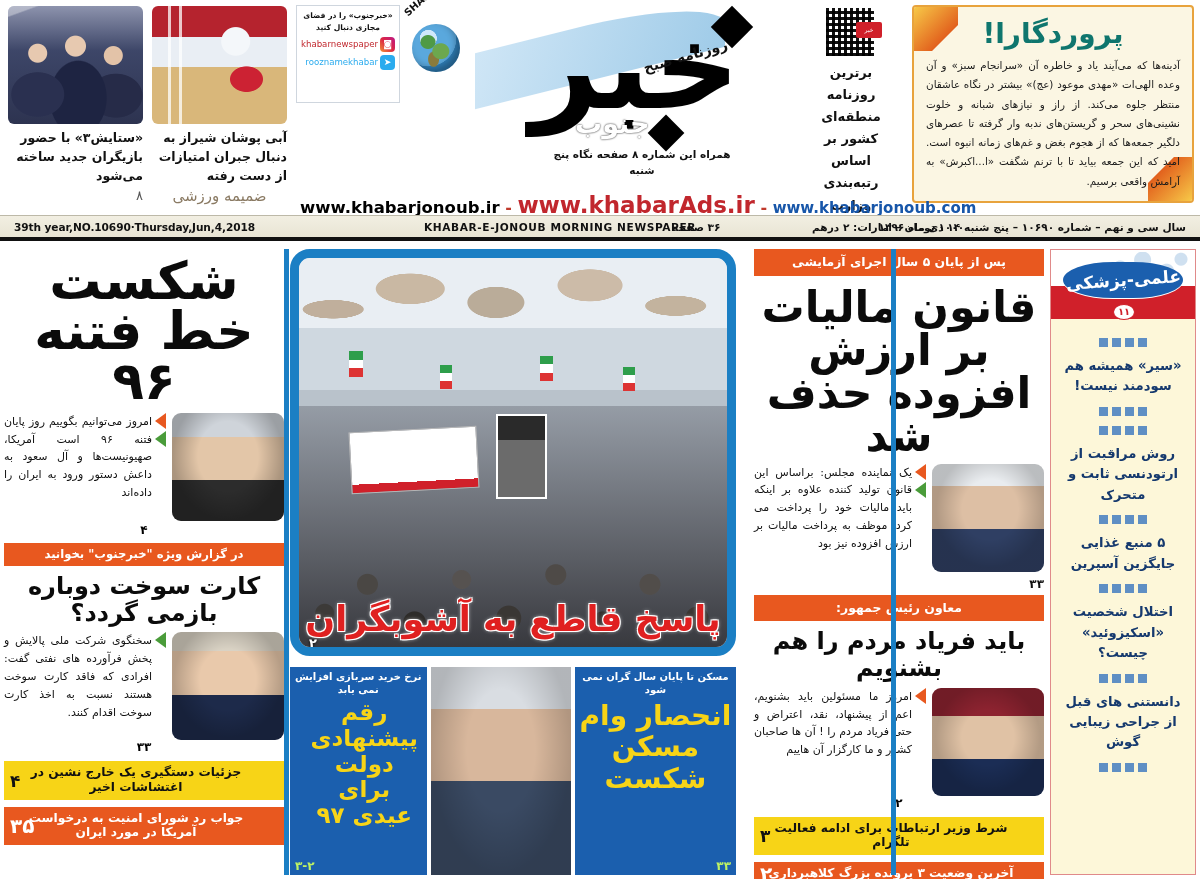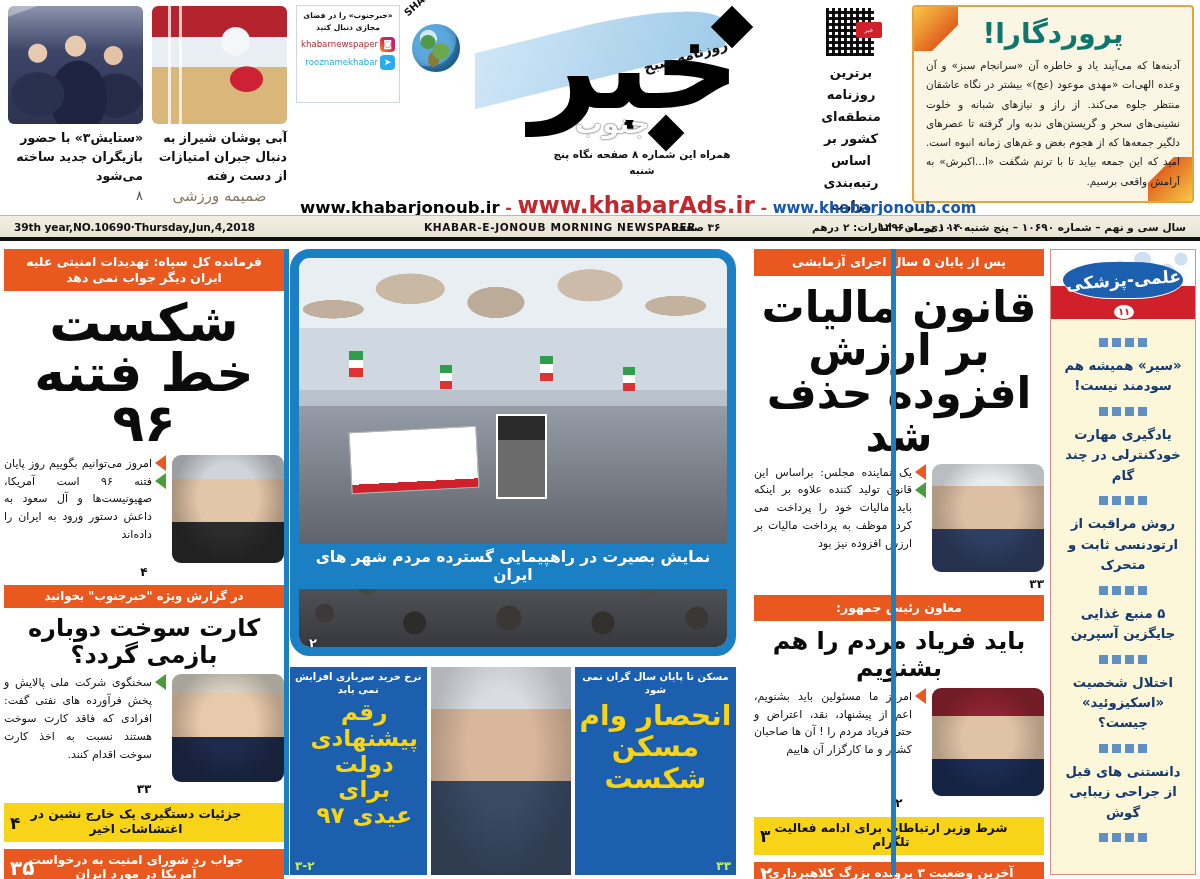--- a/index.html
+++ b/index.html
@@ -388,21 +388,20 @@
           <i></i>
           <i></i>
         </div>
       <div class="sb-item">«سیر» همیشه هم سودمند نیست!</div>
       <div class="sb-sep">
           <i></i>
           <i></i>
           <i></i>
           <i></i>
         </div>
-      <div class="sb-item">یادگیری مهارت خودکنترلی در چند گام</div>
       <div class="sb-sep">
           <i></i>
           <i></i>
           <i></i>
           <i></i>
         </div>
       <div class="sb-item">روش مراقبت از ارتودنسی ثابت و متحرک</div>
       <div class="sb-sep">
           <i></i>
           <i></i>
@@ -475,21 +474,21 @@
       <div id="left-divider"></div>
 
       <div id="photo-frame">
         <div id="photo-img">
           <div class="trees"></div>
           <div class="flags"></div>
           <div class="crowd"></div>
           <div class="placards"></div>
           <div class="poster"></div>
         </div>
-        <div id="photo-caption">نمایش بصیرت در راهپیمایی گسترده مردم شهر های ایران</div>
+        <div id="photo-redline">پاسخ قاطع به آشوبگران</div>
         <div id="photo-pg">۲</div>
       </div>
 
       <div id="bottom-strip">
 
         <div class="bluepanel" id="panel-right">
           <div class="bp-kicker">مسکن تا پایان سال گران نمی شود</div>
           <div class="bp-title">انحصار وام مسکن شکست</div>
           <div class="bp-pg">۳۳</div>
         </div>
@@ -498,21 +497,20 @@
 
         <div class="bluepanel" id="panel-left">
           <div class="bp-kicker">نرخ خرید سربازی افزایش نمی یابد</div>
           <div class="bp-title">رقم پیشنهادی دولت برای عیدی ۹۷</div>
           <div class="bp-pg">۳-۲</div>
         </div>
       </div>
     </div>
 
     <div id="col-left">
-      <div class="kicker">فرمانده کل سپاه: تهدیدات امنیتی علیه ایران دیگر جواب نمی دهد</div>
       <div class="bigtitle" id="lead-left">شکست خط فتنه ۹۶</div>
 
       <div class="story">
         <div class="thumb portrait-a"></div>
         <div class="txt">
           <span class="arrow"></span>
           <span class="arrow g"></span>
           <span>امروز می‌توانیم بگوییم روز پایان فتنه ۹۶ است آمریکا، صهیونیست‌ها و آل سعود به داعش دستور ورود به ایران را داده‌اند</span>
         </div>
       </div>

